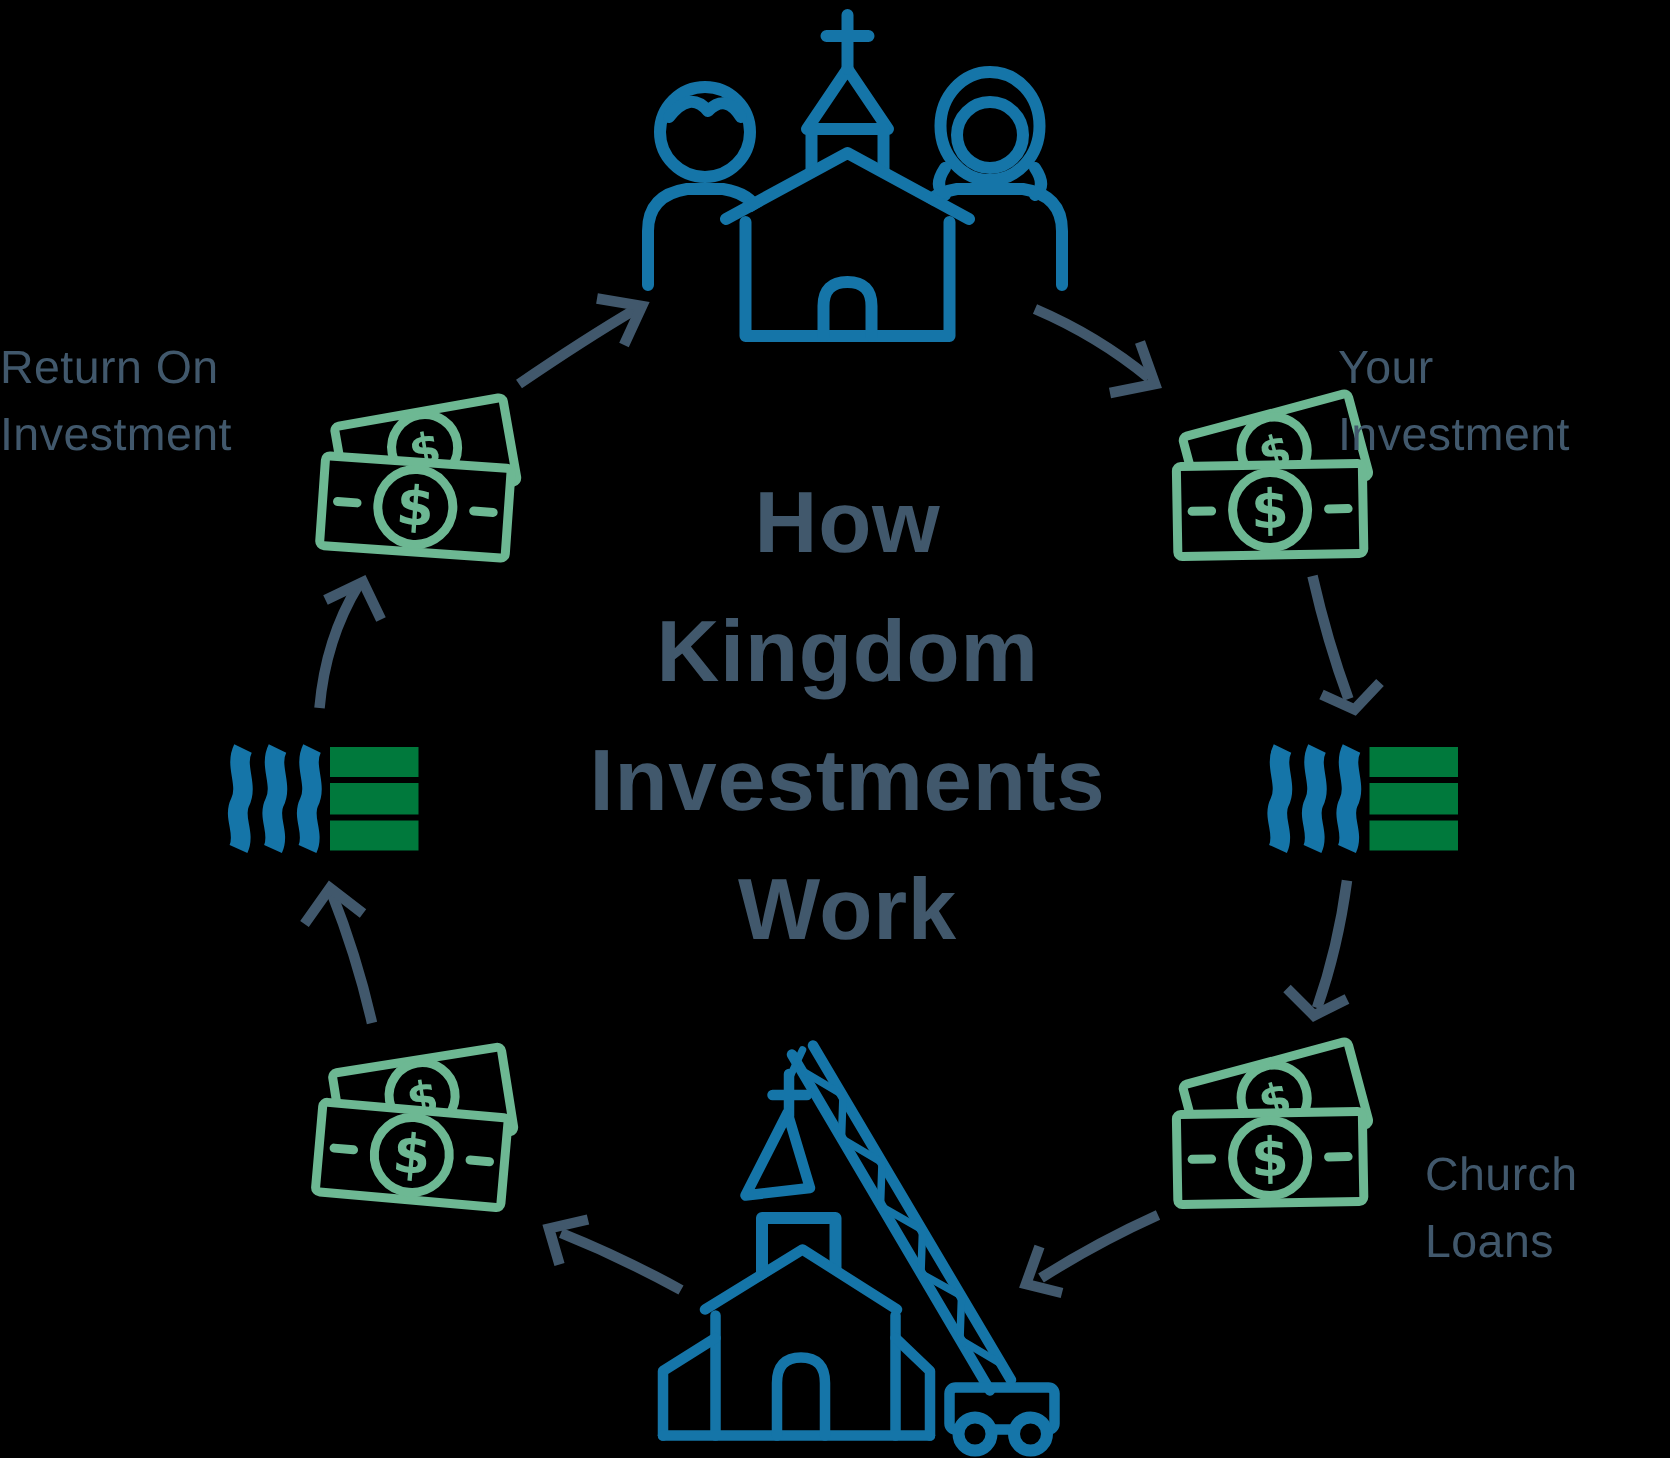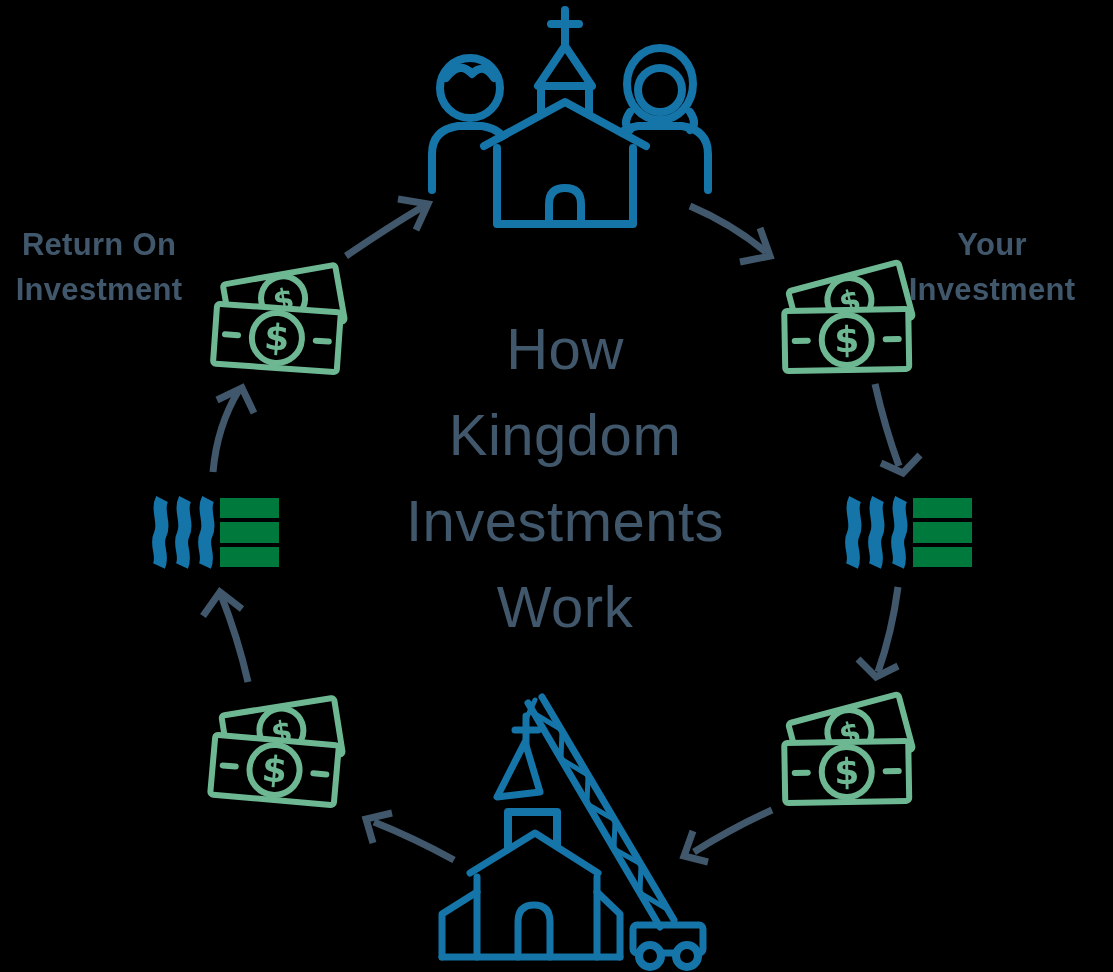--- a/index.html
+++ b/index.html
@@ -3,24 +3,24 @@
 <meta charset="utf-8">
 <style>
   :root{
     --background:#000000; --blue:#1575a8; --green-dark:#00793c;
     --green-light:#6db893; --slate:#41586c;
   }
   html,body{margin:0;padding:0;background:var(--background);}
   .stage{position:relative;width:1113px;height:972px;background:var(--background);
          overflow:hidden;font-family:"Liberation Sans",sans-serif;}
   .abs{position:absolute;}
-  .title{color:var(--slate);font-weight:400;font-size:58px;line-height:86px;
+  .title{color:var(--slate);font-weight:700;font-size:58px;line-height:86px;
          text-align:center;white-space:pre-line;letter-spacing:.5px;}
-  .label{color:var(--slate);font-weight:700;font-size:31px;line-height:45px;
-         text-align:center;white-space:pre-line;letter-spacing:.3px;}
+  .label{color:var(--slate);font-weight:400;font-size:31px;line-height:45px;
+         text-align:left;white-space:pre-line;letter-spacing:.3px;}
   svg{display:block;overflow:visible;}
   .sb{stroke:var(--blue);stroke-width:8;fill:none;stroke-linecap:round;stroke-linejoin:round;}
   .sb-fill{stroke:var(--blue);stroke-width:8;fill:var(--background);stroke-linejoin:round;}
   .fill-bg{fill:var(--background);stroke:none;}
   .sb7{stroke:var(--blue);stroke-width:7;fill:none;stroke-linecap:round;stroke-linejoin:round;}
   .sb5{stroke:var(--blue);stroke-width:5;fill:none;stroke-linecap:round;stroke-linejoin:round;}
   .sg{stroke:var(--green-light);stroke-width:6;fill:none;stroke-linecap:round;stroke-linejoin:round;}
   .sg-fill{stroke:var(--green-light);stroke-width:6;fill:var(--background);stroke-linejoin:round;}
   .arrow{stroke:var(--slate);stroke-width:7;fill:none;stroke-linecap:butt;stroke-linejoin:miter;}
   .wave{stroke:var(--blue);stroke-width:13;fill:none;stroke-linecap:butt;}
@@ -98,20 +98,22 @@
       <circle class="sg" cx="85" cy="40" r="22"></circle>
       <text class="dollar" x="85" y="52" font-size="30" text-anchor="middle">$</text>
     </g>
     <g transform="rotate(1 80 80)">
       <rect class="sg-fill" x="18" y="50" width="124" height="60" rx="3"></rect>
       <path class="sg" d="M28 80 h13 M119 80 h13"></path>
       <circle class="sg-fill" cx="80" cy="80" r="25"></circle>
       <text class="dollar" x="80" y="92" font-size="36" text-anchor="middle">$</text>
     </g>
   </svg>
+  <div class="abs label" style="left:950px;top:760px;width:135px;">Church
+Loans</div>
 
   <svg class="abs" style="left:435px;top:690px;" width="300" height="282" viewBox="0 0 300 282">
     <g>
       <path class="sb7" d="M93 13 L225 237 M107 7 L239 230"></path>
       <path class="sb5" d="M100 24 L127 40 L126 69 L153 85 L152 114 L180 130 L179 159 L206 174 L205 203 L232 219"></path>
       <rect class="sb7" x="198" y="235" width="70" height="28" rx="4"></rect>
       <circle class="sb-fill" cx="215" cy="266" r="11"></circle>
       <circle class="sb-fill" cx="252" cy="266" r="11"></circle>
       <path class="sb5" d="M100 10 L92 27"></path>
     </g>

